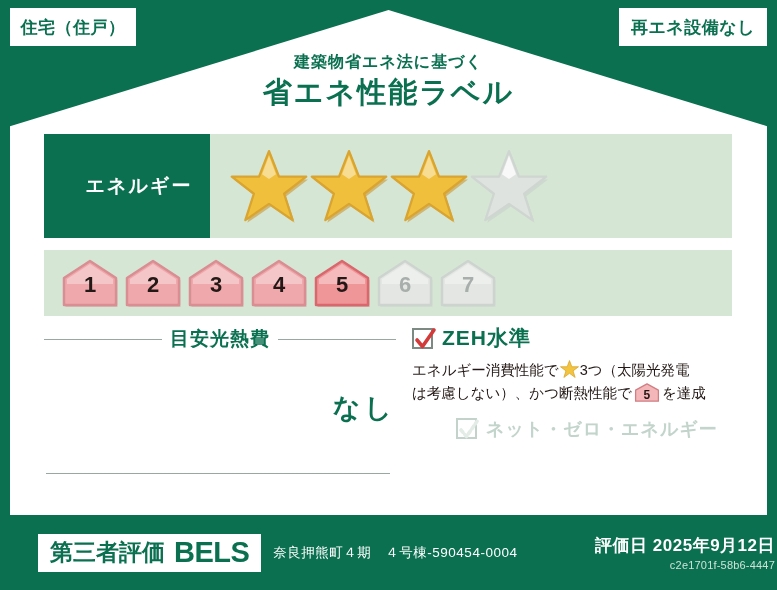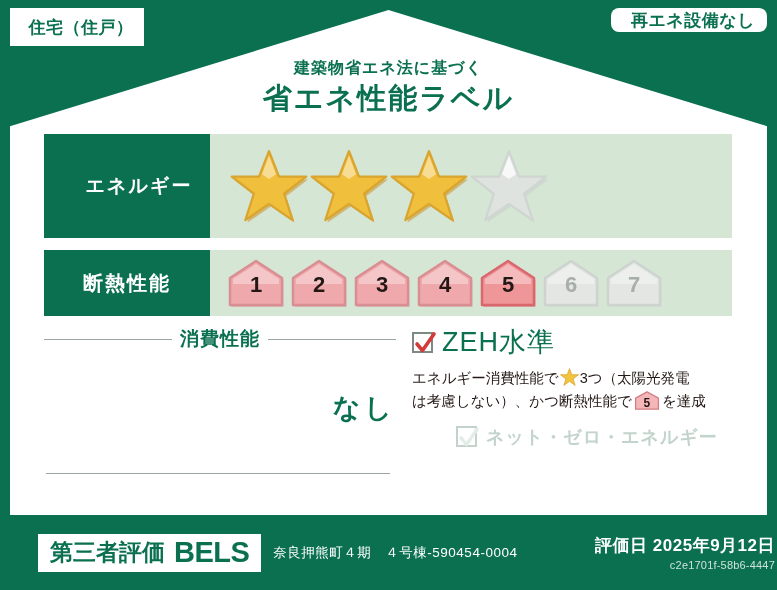--- a/index.html
+++ b/index.html
@@ -25,51 +25,49 @@
     top: 8px;
     background: #ffffff;
     color: #0a7050;
     font-weight: bold;
     font-size: 17px;
     letter-spacing: 0.5px;
     display: flex;
     align-items: center;
     justify-content: center;
     z-index: 6;
-    padding-left: 8px;
   }
   #tag-left {
     left: 10px;
     width: 126px;
     height: 38px;
   }
   #tag-right {
     right: 10px;
     width: 148px;
-    height: 24px;
-    border-radius: 8px;
+    height: 38px;
   }
 
   
   #roof {
     position: absolute;
     left: 10px;
     top: 10px;
     width: 757px;
     height: 505px;
     background: #ffffff;
     z-index: 2;
     clip-path: polygon(0% 23%, 50% 0%, 100% 23%, 100% 100%, 0% 100%);
   }
 
   
   #title-block {
     position: absolute;
     left: 0;
-    top: 58px;
+    top: 52px;
     width: 777px;
     text-align: center;
     z-index: 5;
     color: #0a7050;
   }
   #title-sub {
     font-size: 16px;
     font-weight: bold;
     letter-spacing: 1px;
     line-height: 1.2;
@@ -236,22 +234,22 @@
     border: 2px solid #7d8a84;
     box-sizing: border-box;
     flex: 0 0 auto;
     position: relative;
     background: #ffffff;
   }
   .chkbox.faint { border-color: #c3d2cb; }
   .chkbox svg { position: absolute; left: -1px; top: -4px; }
   #zeh-title {
     color: #0a7050;
-    font-weight: normal;
-    font-size: 27px;
+    font-weight: bold;
+    font-size: 21px;
     letter-spacing: 1px;
   }
   #zeh-desc {
     margin-top: 7px;
     font-size: 14.5px;
     line-height: 1.62;
     color: #231815;
     letter-spacing: 0px;
     max-width: 318px;
   }
@@ -383,23 +381,20 @@
           <span class="star"><svg width="78" height="76" viewBox="0 0 100 98">
               <polygon points="50,4 62.8,37 98,37 69.5,59 80.5,93 50,72 19.5,93 30.5,59 2,37 37.2,37" transform="translate(2.5,3.5)" fill="#c7cdc9" opacity="0.55"></polygon>
               <polygon points="50,4 62.8,37 98,37 69.5,59 80.5,93 50,72 19.5,93 30.5,59 2,37 37.2,37" fill="#dfe3e0" stroke="#cfd5d1" stroke-width="3" stroke-linejoin="round"></polygon>
               <polygon points="50,10 59,34 50,40 41,34" fill="#ffffff" opacity="0.75"></polygon>
             </svg></span>
         </div>
     </div>
   </div>
 
   <div id="row-insul" class="perf-row">
-    <div id="label-insul" class="perf-label">
-      <span>断熱性能</span>
-    </div>
     <div class="perf-content">
       <div id="grades">
           <span class="grade">
             <svg width="60" height="50" viewBox="0 0 60 50">
               <polygon points="4,20 30,3 56,20 56,47 4,47" fill="#d88e92" opacity="0.5" transform="translate(1.5,2)"></polygon>
               <polygon points="4,20 30,3 56,20 56,47 4,47" fill="#efa8ab" stroke="#d88e92" stroke-width="2.5" stroke-linejoin="round"></polygon>
               <polygon points="7,21 30,6 53,21 53,26 7,26" fill="#ffffff" opacity="0.35"></polygon>
             </svg>
             <span class="gnum">1</span>
           </span>
@@ -453,21 +448,21 @@
           </span>
         </div>
     </div>
   </div>
 
   <div id="lower">
 
     <div id="lower-left">
       <div id="cost-head">
         <span class="rule"></span>
-        <span id="cost-title">消費性能</span>
+        <span id="cost-title">目安光熱費</span>
         <span class="rule"></span>
       </div>
       <div id="cost-value">なし</div>
       <div id="cost-rule-bottom"></div>
     </div>
 
     <div id="lower-right">
 
       <div class="chk-line">
         <span class="chkbox">

